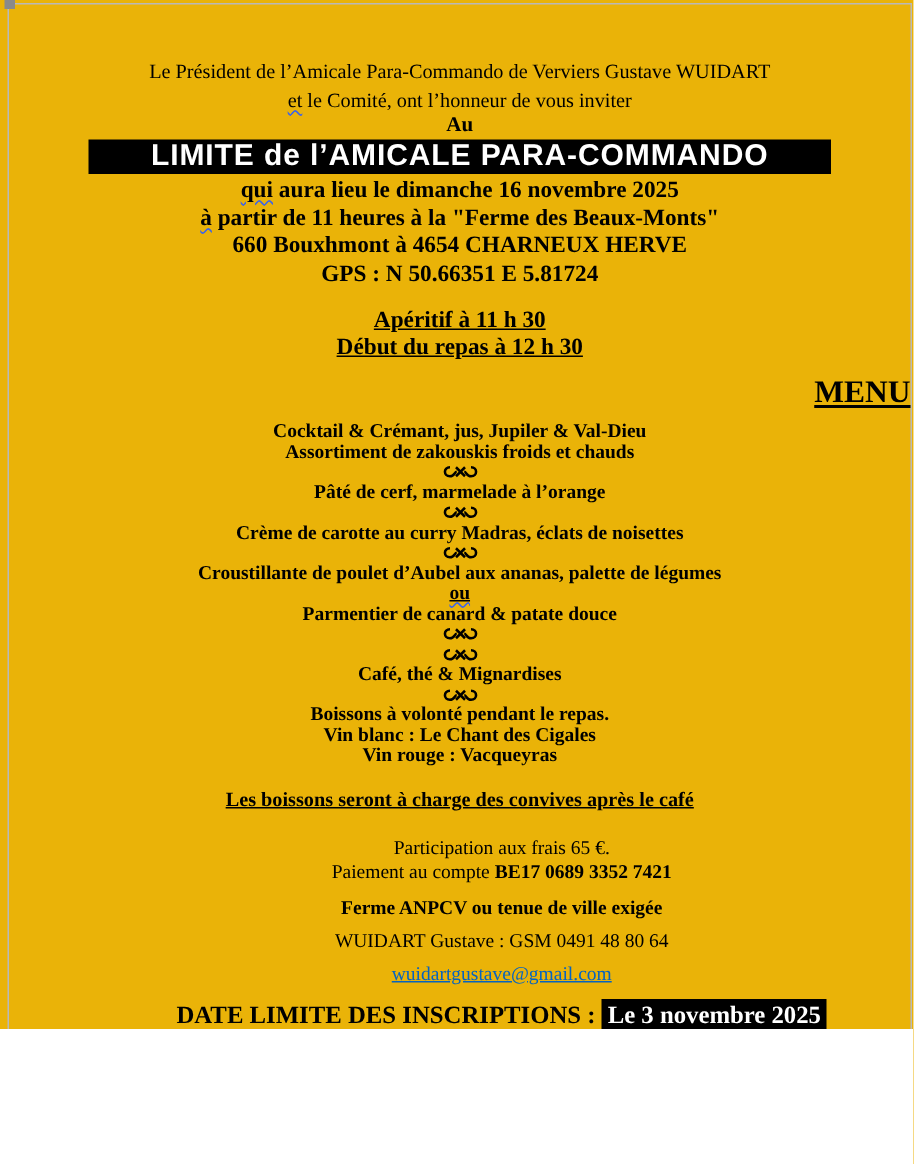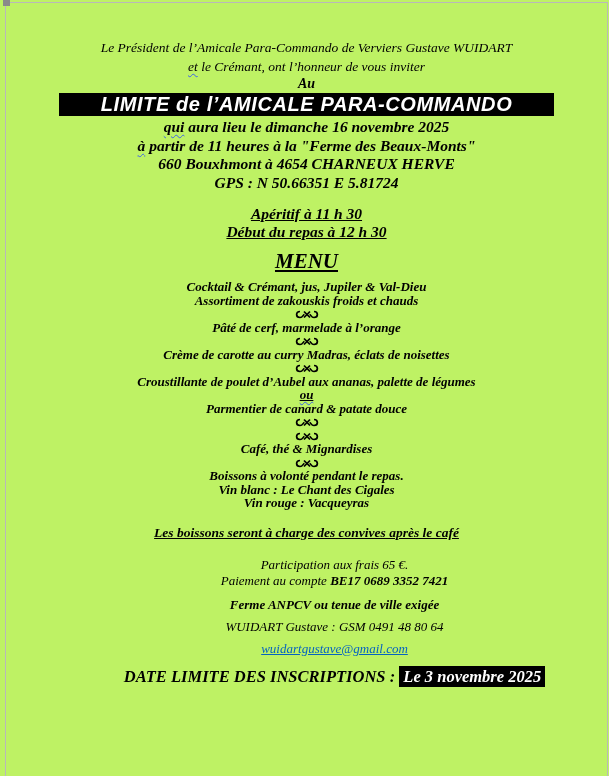--- a/index.html
+++ b/index.html
@@ -1,25 +1,24 @@
 <!DOCTYPE html>
 <html><head>
 <meta charset="utf-8">
 <style>
   * { box-sizing: border-box; }
   html, body { margin: 0; padding: 0; background: #ffffff; }
   .page {
     position: relative;
     width: 609px;
-    height: 776px;
-    background: #bef264;
+    height: 686px;
+    background: #eab308;
     color: #000;
     font-family: "Liberation Serif", serif;
     overflow: hidden;
-    font-style: italic;
   }
   .b-top    { position: absolute; left: 5px;  top: 2px; right: 1px; height: 1px; background: #b9b9b9; }
   .b-left   { position: absolute; left: 5px;  top: 2px; bottom: 0;  width: 1px;  background: #b9b9b9; }
   .b-right  { position: absolute; right: 1px; top: 2px; bottom: 0;  width: 1px;  background: #b9b9b9; }
   .corner   { position: absolute; left: 3px;  top: 0;   width: 7px; height: 6px; background: #8a8a8a; }
 
   .content { position: absolute; left: 6px; right: 2px; top: 0; text-align: center; }
   p { margin: 0; }
 
   .intro   { margin-top: 38px; font-size: 13.5px; line-height: 19px; }
@@ -32,21 +31,21 @@
     font-family: "Liberation Sans", sans-serif;
     font-weight: bold; font-size: 20px; line-height: 23px;
     letter-spacing: 0.6px;
     white-space: nowrap;
   }
 
   .evt   { font-weight: bold; font-size: 15.5px; line-height: 18.5px; margin-top: 2px; }
   .sched { font-weight: bold; font-size: 15.5px; line-height: 18px;  margin-top: 13px; }
   .sched p { margin: 0; }
 
-  .menu-title { font-size: 21px; font-weight: bold; line-height: 24px; margin-top: 8px; }
+  .menu-title { font-size: 21px; font-weight: bold; line-height: 24px; margin-top: 8px; text-align: right; }
 
   .menu { font-weight: bold; font-size: 13px; line-height: 13.5px; margin-top: 7px; }
   .menu p { margin: 0; }
   .orn { display: inline-block; height: 13.5px; line-height: 13.5px; }
   .orn svg { vertical-align: -1px; }
 
   .note { margin-top: 15px; font-size: 13.5px; font-weight: bold; }
 
   .leftblock { text-align: center; padding-left: 56px; margin-top: 16px; }
   .small   { font-size: 13px; line-height: 16.5px; }
@@ -73,21 +72,21 @@
 <div class="page">
   <div class="b-top"></div>
   <div class="b-left"></div>
   <div class="b-right"></div>
   <div class="corner"></div>
 
   <div class="content">
 
     <p class="intro">
       <span>Le Président de l’Amicale Para-Commando de Verviers Gustave WUIDART</span><br>
-      <span class="sq">et</span><span> le Crémant, ont l’honneur de vous inviter</span>
+      <span class="sq">et</span><span> le Comité, ont l’honneur de vous inviter</span>
     </p>
 
     <p class="au">Au</p>
 
     <div class="banner">LIMITE de l’AMICALE PARA-COMMANDO</div>
 
     <div class="evt">
       <p><span class="sq">qui</span><span> aura lieu le dimanche 16 novembre 2025</span></p>
       <p><span class="sq">à</span><span> partir de 11 heures à la "Ferme des Beaux-Monts"</span></p>
       <p>660 Bouxhmont à 4654 CHARNEUX HERVE</p>

